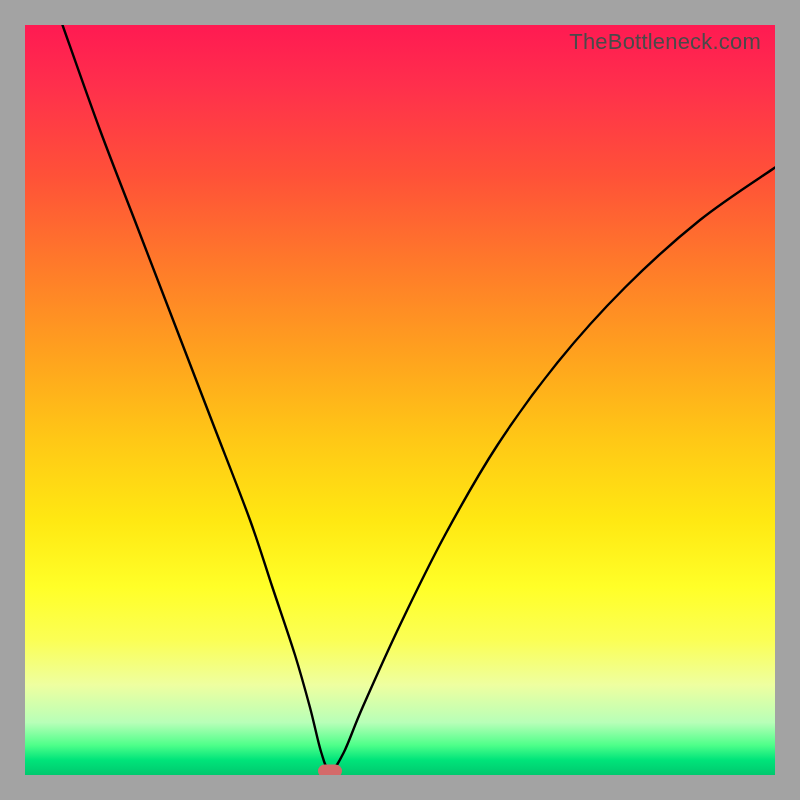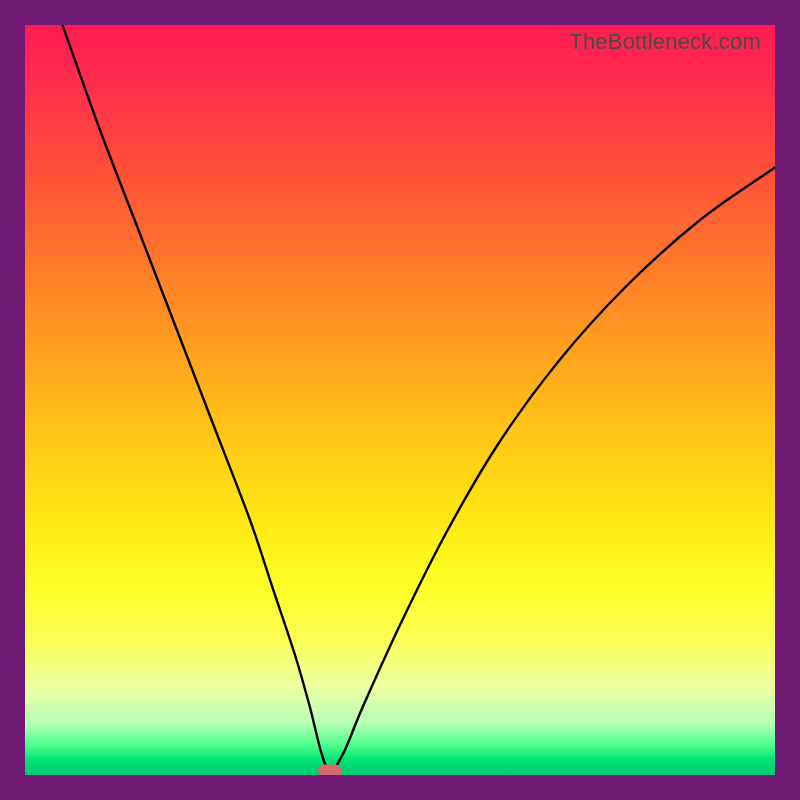--- a/index.html
+++ b/index.html
@@ -7,21 +7,21 @@
     padding: 0;
     width: 800px;
     height: 800px;
     background: #000;
     position: relative;
     font-family: Arial, Helvetica, sans-serif;
   }
   .outer {
     position: absolute;
     inset: 0;
-    background: #701a75;
+    background: #a3a3a3;
   }
   .plot {
     position: absolute;
     left: 25px;
     top: 25px;
     width: 750px;
     height: 750px;
     background: linear-gradient(to bottom,
       #ff1a52 0%,
       #ff2f4c 8%,

